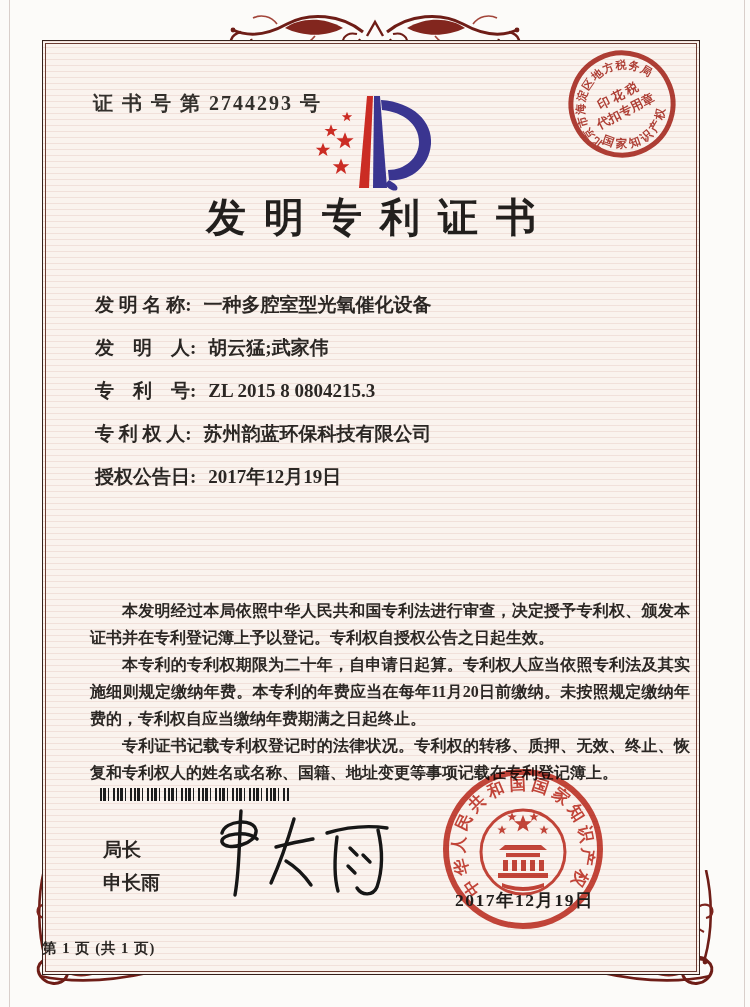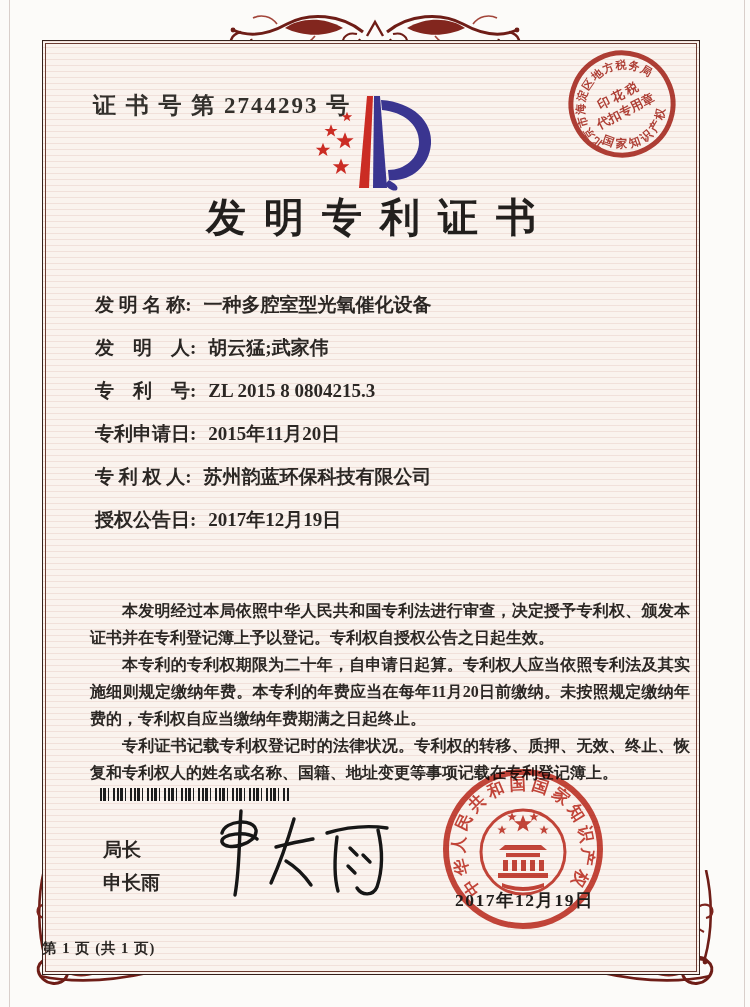--- a/index.html
+++ b/index.html
@@ -27,21 +27,21 @@
     content:"";position:absolute;inset:2px;border:1px solid #6d3c33;pointer-events:none;
   }
 
   .ornament-top{position:absolute;left:0;top:0;width:750px;height:64px;}
   .ornament-corner{position:absolute;width:128px;height:122px;}
   .ornament-corner.bl{left:28px;top:870px;}
   .ornament-corner.br{left:594px;top:870px;transform:scaleX(-1);}
 
   .cert-no{
     position:absolute;left:93px;top:90px;
-    font-size:23px;font-weight:600;letter-spacing:2px;color:#33302c;
+    font-size:20px;font-weight:600;letter-spacing:2px;color:#33302c;
   }
 
   .tax-stamp{
     position:absolute;left:564px;top:46px;width:116px;height:116px;
     transform:rotate(-27deg);mix-blend-mode:multiply;opacity:.95;
   }
 
   .cnipa-logo{position:absolute;left:281px;top:88px;width:184px;height:114px;}
 
   .doc-title{
@@ -184,24 +184,20 @@
       <span class="field-label">发 明 名 称:</span>
       <span class="field-value">一种多腔室型光氧催化设备</span>
     </div>
     <div class="field-row">
       <span class="field-label">发　明　人:</span>
       <span class="field-value">胡云猛;武家伟</span>
     </div>
     <div class="field-row">
       <span class="field-label">专　利　号:</span>
       <span class="field-value">ZL 2015 8 0804215.3</span>
-    </div>
-    <div class="field-row">
-      <span class="field-label">专利申请日:</span>
-      <span class="field-value">2015年11月20日</span>
     </div>
     <div class="field-row">
       <span class="field-label">专 利 权 人:</span>
       <span class="field-value">苏州韵蓝环保科技有限公司</span>
     </div>
     <div class="field-row">
       <span class="field-label">授权公告日:</span>
       <span class="field-value">2017年12月19日</span>
     </div>
   </div>

